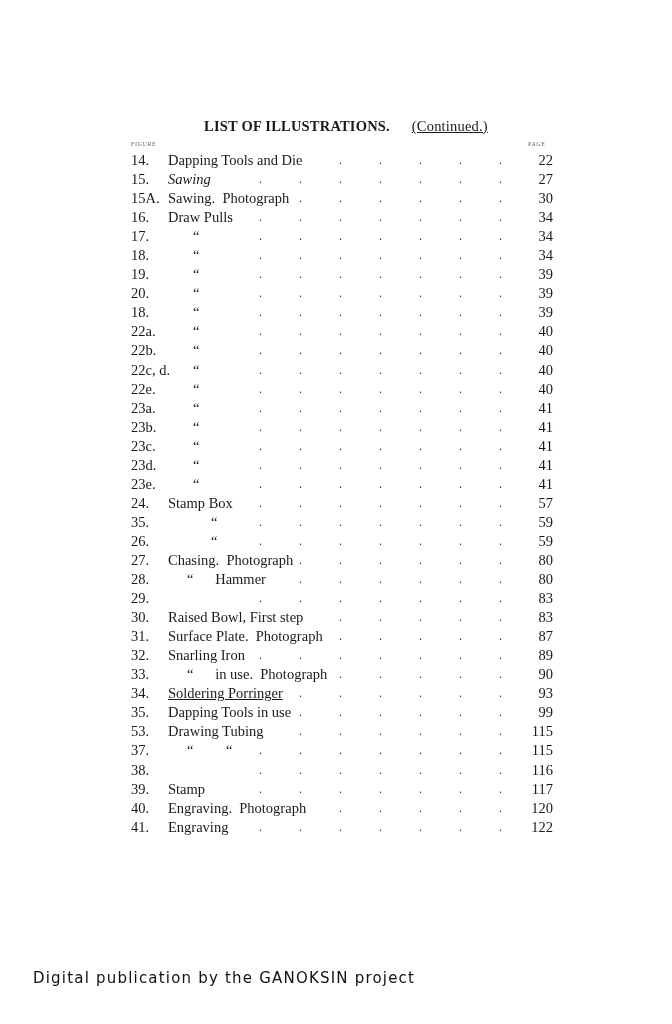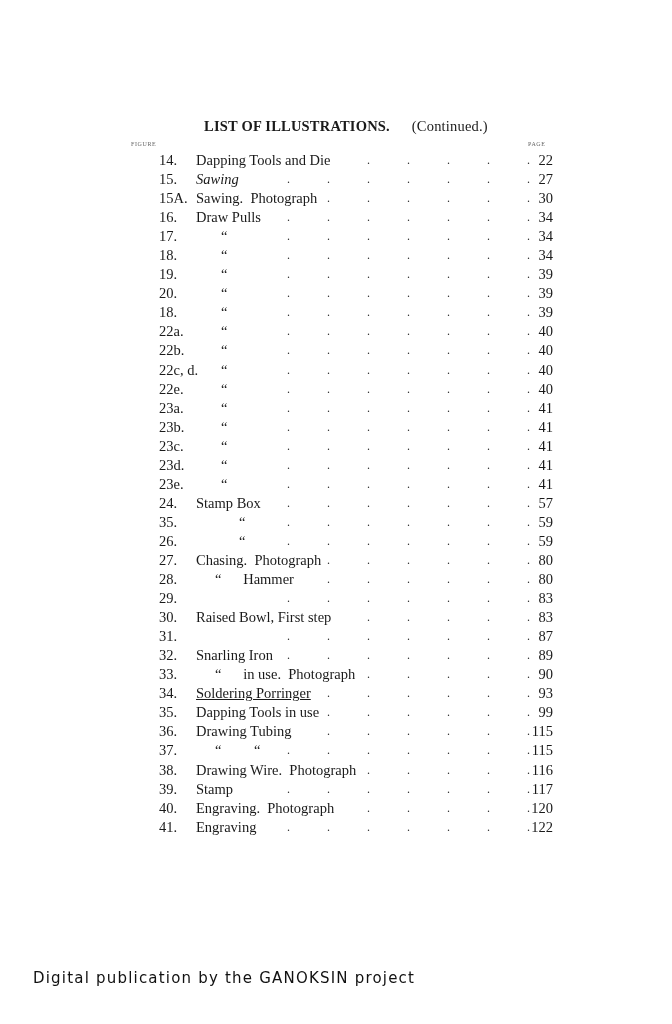--- a/index.html
+++ b/index.html
@@ -23,20 +23,21 @@
       text-align: center;
       font-size: 14.5px;
       letter-spacing: 0.2px;
     }
     .page-title .main {
       font-weight: bold;
       margin-left: 20px;
     }
     .page-title .cont {
       margin-left: 18px;
+      text-decoration: underline;
     }
     .col-label {
       position: absolute;
       top: 141px;
       font-size: 6px;
       letter-spacing: 0.6px;
       color: #666;
       font-family: "Liberation Serif", serif;
     }
     .col-label.figure { left: 131px; }
@@ -46,21 +47,20 @@
       position: absolute;
       top: 151px;
       left: 131px;
       width: 422px;
     }
     .row {
       position: relative;
       height: 19.05px;
       font-size: 14.5px;
       line-height: 19px;
-      margin-left: 28px;
     }
     .row .num {
       position: absolute;
       left: 0;
       top: 0;
       white-space: nowrap;
     }
     .row .title {
       position: absolute;
       left: 37px;
@@ -469,20 +469,21 @@
       <span class="num">31.</span>
       <div class="leaders">
         <span style="left: 128px;">.</span>
         <span style="left: 168px;">.</span>
         <span style="left: 208px;">.</span>
         <span style="left: 248px;">.</span>
         <span style="left: 288px;">.</span>
         <span style="left: 328px;">.</span>
         <span style="left: 368px;">.</span>
       </div>
+      <span class="title" style="white-space: pre;">Surface Plate.  Photograph</span>
       <span class="pg">87</span>
     </div>
     <div class="row">
       <span class="num">32.</span>
       <div class="leaders">
         <span style="left: 128px;">.</span>
         <span style="left: 168px;">.</span>
         <span style="left: 208px;">.</span>
         <span style="left: 248px;">.</span>
         <span style="left: 288px;">.</span>
@@ -528,21 +529,21 @@
         <span style="left: 208px;">.</span>
         <span style="left: 248px;">.</span>
         <span style="left: 288px;">.</span>
         <span style="left: 328px;">.</span>
         <span style="left: 368px;">.</span>
       </div>
       <span class="title" style="white-space: pre;">Dapping Tools in use</span>
       <span class="pg">99</span>
     </div>
     <div class="row">
-      <span class="num">36.</span>
+      <span class="num">53.</span>
       <div class="leaders">
         <span style="left: 128px;">.</span>
         <span style="left: 168px;">.</span>
         <span style="left: 208px;">.</span>
         <span style="left: 248px;">.</span>
         <span style="left: 288px;">.</span>
         <span style="left: 328px;">.</span>
         <span style="left: 368px;">.</span>
       </div>
       <span class="title" style="white-space: pre;">Drawing Tubing</span>
@@ -566,21 +567,20 @@
       <span class="num">38.</span>
       <div class="leaders">
         <span style="left: 128px;">.</span>
         <span style="left: 168px;">.</span>
         <span style="left: 208px;">.</span>
         <span style="left: 248px;">.</span>
         <span style="left: 288px;">.</span>
         <span style="left: 328px;">.</span>
         <span style="left: 368px;">.</span>
       </div>
-      <span class="title" style="white-space: pre;">Drawing Wire.  Photograph</span>
       <span class="pg">116</span>
     </div>
     <div class="row">
       <span class="num">39.</span>
       <div class="leaders">
         <span style="left: 128px;">.</span>
         <span style="left: 168px;">.</span>
         <span style="left: 208px;">.</span>
         <span style="left: 248px;">.</span>
         <span style="left: 288px;">.</span>

